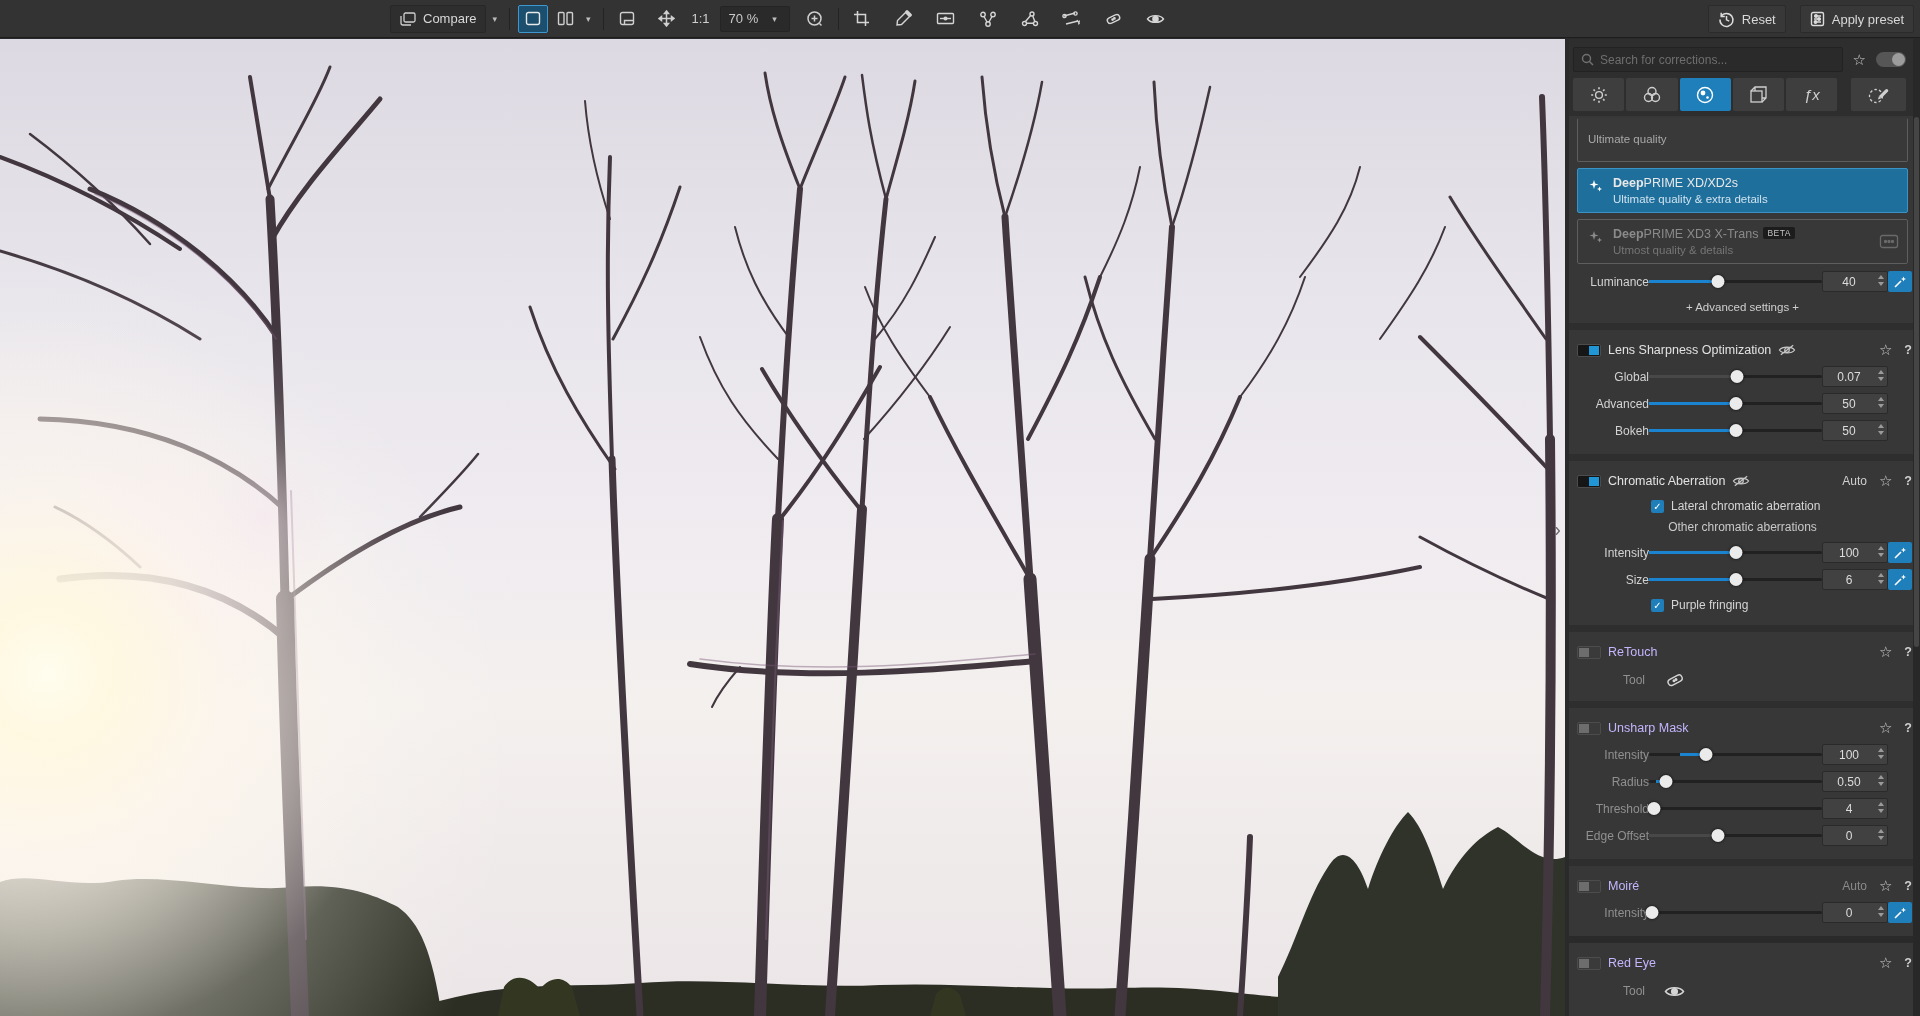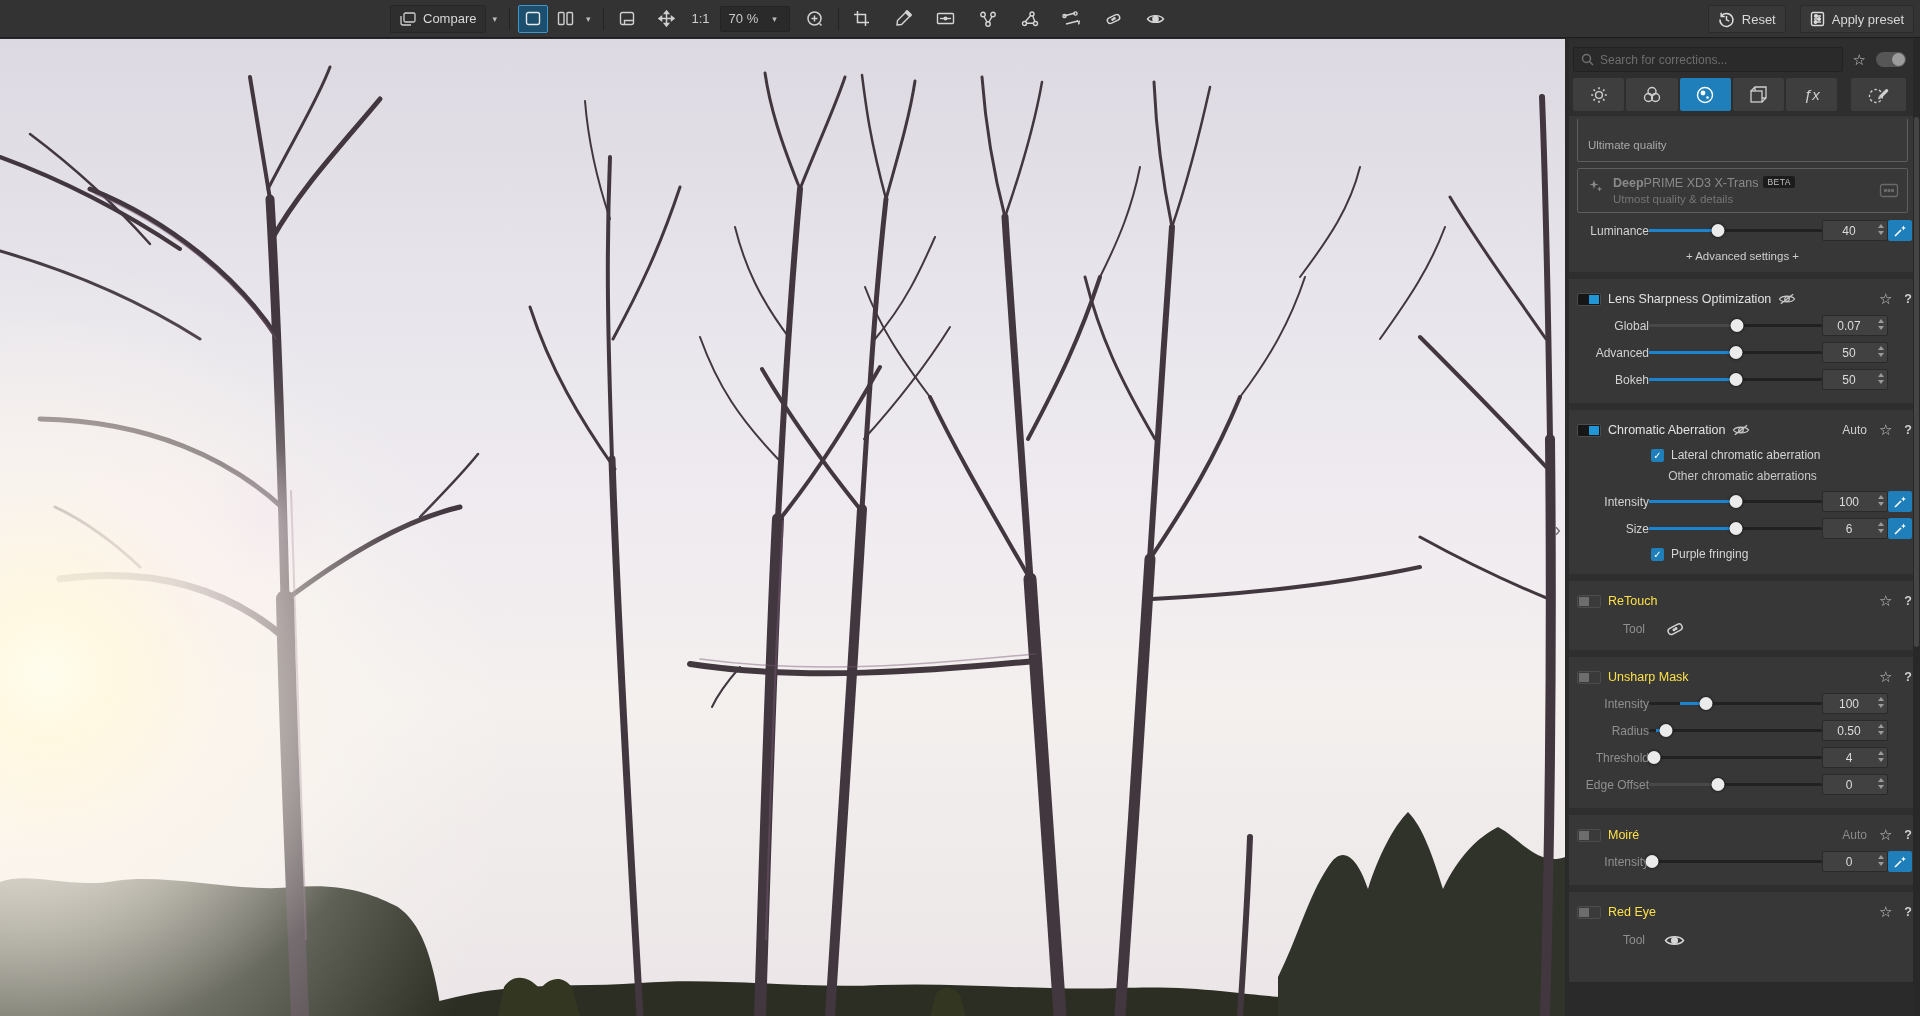--- a/index.html
+++ b/index.html
@@ -50,21 +50,21 @@
   .tab { width:54px; height:33px; background:#3e3e3e; border-radius:2px; display:flex;
     align-items:center; justify-content:center; color:#cfcfcf; }
   .tab.sel { background:#1e7fba; color:#fff; }
   .tab-gap { width:10px; }
   .tab.last { width:58px; }
   
   .section { background:#373737; margin-top:7px; padding:6px 8px 8px 4px; }
   .section.first { margin-top:5px; padding-top:2px; }
   .sec-head { display:flex; align-items:center; height:22px; gap:7px; padding-left:4px; margin:3px 0 4px 0; }
   .sec-title { font-size:12.5px; color:#e2e2e2; }
-  .section.off .sec-title { color:#fde047; }
+  .section.off .sec-title { color:#c4b5fd; }
   .sw { width:24px; height:13px; border-radius:2px; background:#161616; border:1px solid #4c4c4c; position:relative; }
   .sw.on::after { content:""; position:absolute; right:1px; top:1px; width:10px; height:9px; background:#2196d6; }
   .sw.off { background:#3a3a3a; }
   .sw.off::after { content:""; position:absolute; left:1px; top:1px; width:10px; height:9px; background:#6d6d6d; }
   .sec-right { margin-left:auto; display:flex; align-items:center; gap:12px; }
   .auto { color:#cfcfcf; }
   .section.off .auto { color:#8a8a8a; }
   .help { color:#d0d0d0; font-weight:bold; font-size:12.5px; }
   
   .nr-item { border:1px solid #5e5e5e; border-radius:2px; margin:0 4px 6px 4px; padding:7px 8px 7px 10px;
@@ -388,21 +388,31 @@
           <circle cx="9" cy="11" r="6.5" stroke-dasharray="2.5 2.2"></circle>
           <path d="M12 11 L18.5 4.5 a1.6 1.6 0 0 1 2.3 2.3 L14.3 13.3 Z" fill="#cfcfcf" stroke="none"></path>
           <path d="M12 11 l2.3 2.3 -3.4 1.1 Z" fill="#cfcfcf" stroke="none"></path>
         </svg>
     </div>
   </div>
 
   <div class="section first">
     <div class="nr-item cut">
       <div>
-        <div class="nr-sub" style="margin-bottom:3px">Ultimate quality</div>
+        <div class="nr-sub" style="margin-bottom:9px">Ultimate quality</div>
+      </div>
+    </div>
+    <div class="nr-item sel">
+      <svg class="ic" width="16" height="16" viewBox="0 0 16 16" fill="#fff" style="margin-top:2px">
+          <path d="M6 2 L7.1 5.4 L10.5 6.5 L7.1 7.6 L6 11 L4.9 7.6 L1.5 6.5 L4.9 5.4 Z"></path>
+          <path d="M11.5 8.5 L12.2 10.3 L14 11 L12.2 11.7 L11.5 13.5 L10.8 11.7 L9 11 L10.8 10.3 Z"></path>
+        </svg>
+      <div>
+        <div class="nr-tt"><b>Deep</b><span>PRIME XD/XD2s</span></div>
+        <div class="nr-sub">Ultimate quality &amp; extra details</div>
       </div>
     </div>
     <div class="nr-item dis">
       <svg class="ic" width="16" height="16" viewBox="0 0 16 16" fill="#8a8a8a" style="margin-top:2px">
           <path d="M6 2 L7.1 5.4 L10.5 6.5 L7.1 7.6 L6 11 L4.9 7.6 L1.5 6.5 L4.9 5.4 Z"></path>
           <path d="M11.5 8.5 L12.2 10.3 L14 11 L12.2 11.7 L11.5 13.5 L10.8 11.7 L9 11 L10.8 10.3 Z"></path>
         </svg>
       <div>
         <div class="nr-tt"><b>Deep</b><span>PRIME XD3 X-Trans</span><span class="beta">BETA</span></div>
         <div class="nr-sub">Utmost quality &amp; details</div>

